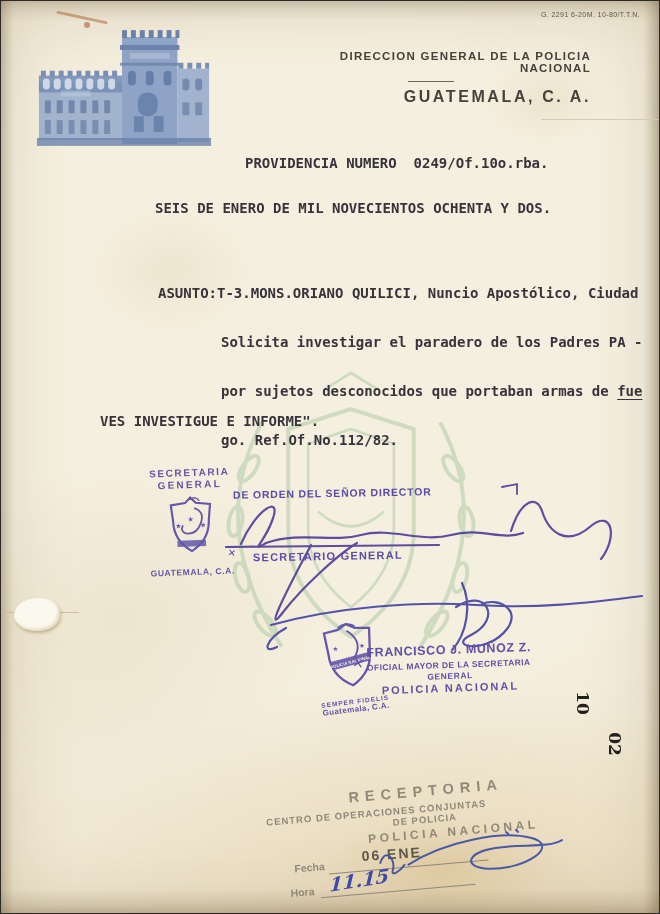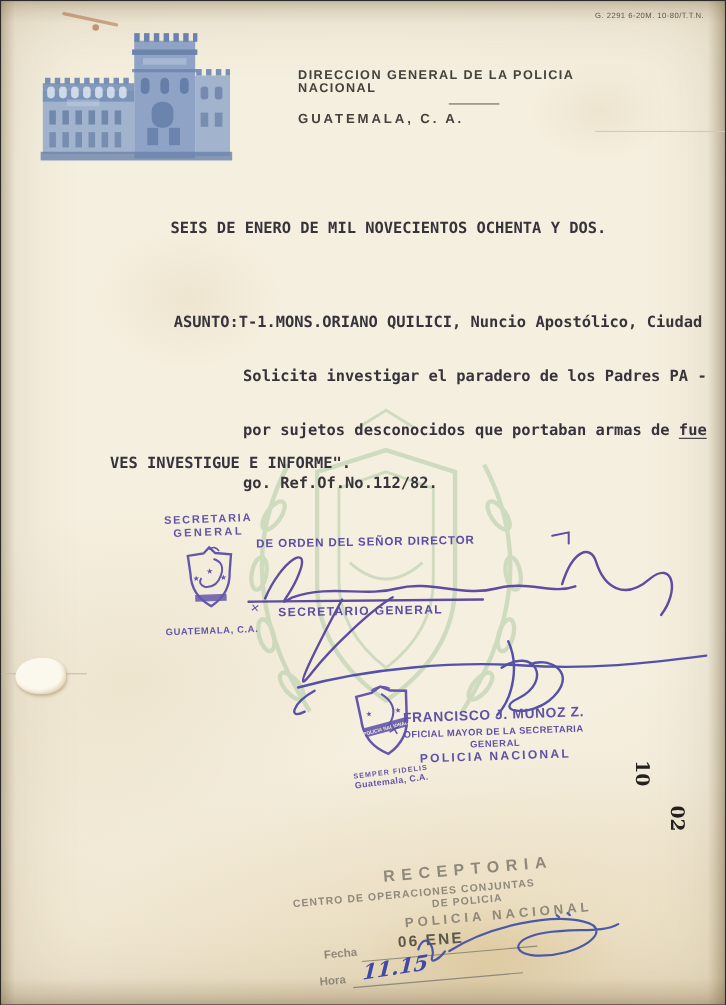--- a/index.html
+++ b/index.html
@@ -29,24 +29,24 @@
   .rust1{left:55px;top:15px;width:52px;height:3px;background:rgba(160,84,38,.45);transform:rotate(12deg);border-radius:2px;}
   .rust2{left:83px;top:21px;width:6px;height:6px;background:rgba(150,70,30,.5);border-radius:50%;}
   .crease-r{left:540px;top:118px;width:120px;height:1px;background:#d5cab0;}
   .crease-l{left:0;top:611px;width:78px;height:1px;background:#cabd9f;}
   .hole{left:13px;top:597px;width:46px;height:33px;background:#fbf8ee;border-radius:55% 45% 50% 50%;box-shadow:1px 2px 3px rgba(150,120,70,.45), inset -2px -2px 3px rgba(190,160,110,.35);}
 
   .print-code{left:540px;top:10px;font:400 7px/8px "Liberation Sans",sans-serif;letter-spacing:.4px;color:#5c564c;}
 
   .building{left:30px;top:20px;filter:blur(.4px) saturate(.92);opacity:.93;}
 
-  .header-block{left:270px;top:62px;width:320px;text-align:left;color:#45423c;}
+  .header-block{left:270px;top:49px;width:320px;text-align:right;color:#45423c;}
   .header-org{font-weight:700;font-size:11.5px;letter-spacing:1.3px;}
   .header-divider{width:46px;height:1px;background:#6a665e;margin:7px auto 6px;}
-  .header-loc{font-weight:700;font-size:12px;letter-spacing:2.6px;}
+  .header-loc{font-weight:700;font-size:16px;letter-spacing:2.6px;}
 
   .providencia{left:244px;top:154px;}
   .date-line{left:154px;top:199px;}
 
   .asunto{left:157px;top:251px;}
   .asunto .cont{padding-left:63px;}
   .body-par{left:99px;top:379px;}
   .body-par .first{padding-left:32px;}
 
   .watermark{left:185px;top:362px;opacity:.5;filter:blur(.7px);}
@@ -188,24 +188,25 @@
   </svg>
 
   <div class="abs print-code">G. 2291 6-20M. 10-80/T.T.N.</div>
 
   <div class="abs header-block">
     <div class="header-org">DIRECCION GENERAL DE LA POLICIA NACIONAL</div>
     <div class="header-divider"></div>
     <div class="header-loc">GUATEMALA, C. A.</div>
   </div>
 
+  <div class="abs tw tw-b providencia">PROVIDENCIA NUMERO  0249/Of.10o.rba.</div>
   <div class="abs tw tw-b date-line">SEIS DE ENERO DE MIL NOVECIENTOS OCHENTA Y DOS.</div>
 
   <div class="abs tw asunto">
-    <div><span>ASUNTO:</span><span>T-1.MONS.ORIANO QUILICI, Nuncio Apostólico, Ciudad</span></div>
+    <div><span>ASUNTO:</span><span>T-3.MONS.ORIANO QUILICI, Nuncio Apostólico, Ciudad</span></div>
     <div class="cont">Solicita investigar el paradero de los Padres PA -</div>
     <div class="cont"><span>por sujetos desconocidos que portaban armas de </span><span class="u">fue</span></div>
     <div class="cont">go. Ref.Of.No.112/82.</div>
   </div>
 
   <div class="abs tw body-par">
     <div>VES INVESTIGUE E INFORME".</div>
   </div>
 
   <div class="abs stamp-sec">

